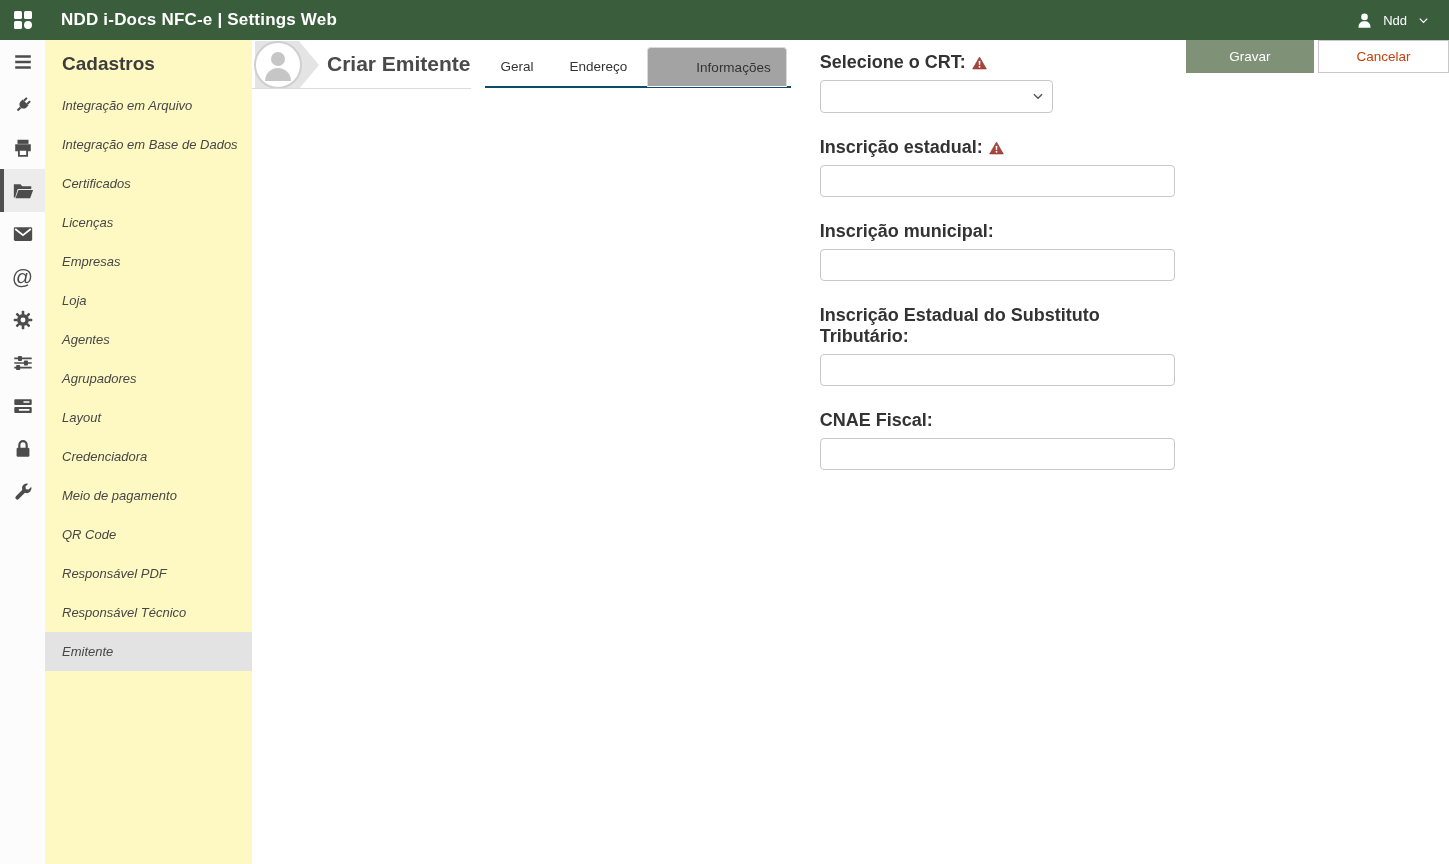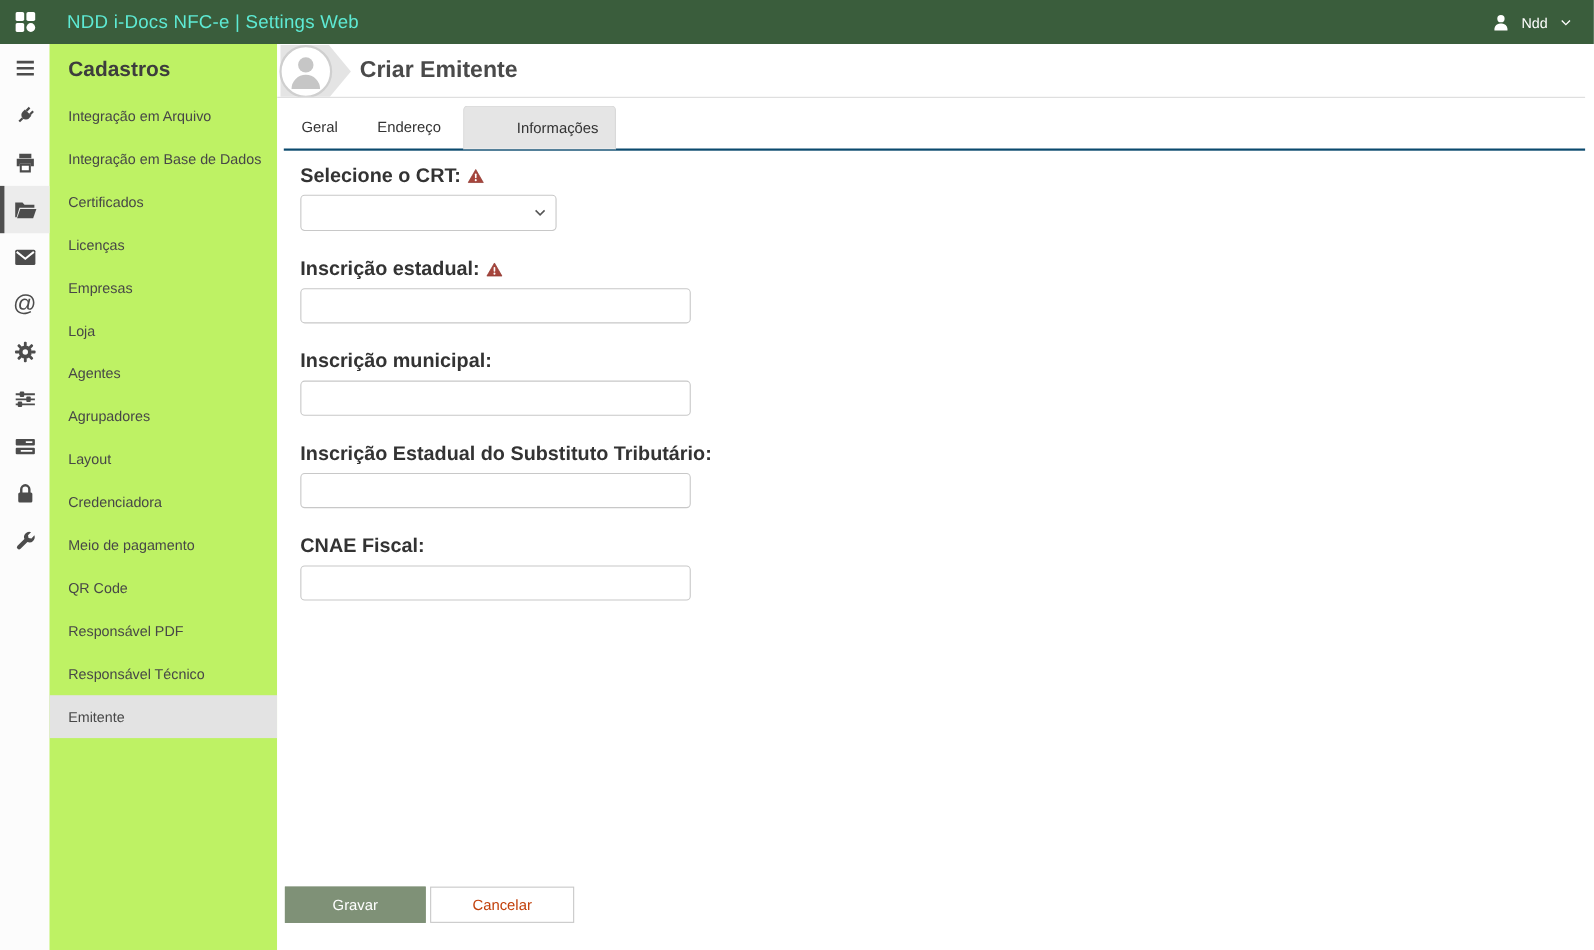--- a/index.html
+++ b/index.html
@@ -1,54 +1,54 @@
 <!DOCTYPE html>
 <html><head>
 <meta charset="utf-8">
 <style>
   * { margin:0; padding:0; box-sizing:border-box; }
   html,body { width:1449px; height:864px; overflow:hidden; background:#fff;
               font-family:"Liberation Sans", sans-serif; }
   .topbar { height:40px; background:#3a5d3c; display:flex; align-items:center;
             padding:0 18px 0 14px; color:#fff; }
   .grid-icon { width:19px; height:19px; margin-right:28px; cursor:pointer; }
-  .topbar-title { font-size:17px; font-weight:400; letter-spacing:.2px; color:#5eead4; }
+  .topbar-title { font-size:17px; font-weight:700; letter-spacing:.2px; color:#ffffff; }
   .topbar-right { margin-left:auto; display:flex; align-items:center; gap:9px; cursor:pointer; }
   .topbar-user { font-size:13px; color:#fff; }
 
   .shell { display:flex; height:824px; }
 
   
   .rail { width:45px; background:#fcfcfc; flex:none; }
   .rail-item { width:45px; height:43px; display:flex; align-items:center; justify-content:center;
                cursor:pointer; position:relative; }
   .rail-item.selected { background:#ececec; }
   .rail-item.selected::before { content:""; position:absolute; left:0; top:0; bottom:0;
                width:4px; background:#4f4f4f; }
   .at-glyph { font-size:21px; color:#4c4c4c; line-height:1; }
 
   
-  .sidebar { width:207px; background:#bef264; flex:none; }
+  .sidebar { width:207px; background:#fef9c3; flex:none; }
   .sidebar-heading { font-size:19px; font-weight:600; color:#3d3d3d; padding:13px 0 0 17px; height:46px; }
   .sidebar-item { height:39px; display:flex; align-items:center; padding-left:17px;
-                  font-size:13px; color:#474747; cursor:pointer; }
+                  font-size:13px; color:#474747; cursor:pointer;font-style:italic; }
   .sidebar-item.selected { background:#e3e3e3; }
 
   
-  .content { flex:1; background:#fff; display:flex; flex-direction:column; position:relative; }
+  .content { flex:1; background:#fff; display:flex; flex-direction:row; position:relative; }
   .page-header { height:49px; border-bottom:1px solid #dcdcdc; margin-right:8px;
                  display:flex; align-items:center; overflow:hidden; }
   .page-avatar { width:68px; height:48px; flex:none; margin:2px 6px 0 1px; }
   .page-title { font-size:21px; font-weight:600; color:#4a4a4a; }
 
   .tabbar { margin:7px 8px 0 6px; height:41px; border-bottom:2px solid #0c4a6e;
             display:flex; align-items:stretch; }
   .tab { padding:0 15px; margin-right:4px; display:flex; align-items:center;
          font-size:13.5px; color:#333; cursor:pointer; border:1px solid transparent; }
-  .tab.active { background:#e5e5e5; border:1px solid #d9d9d9; border-bottom:1px solid #fff;
+  .tab.active { background:#a3a3a3; border:1px solid #d9d9d9; border-bottom:1px solid #fff;
                 border-radius:4px 4px 0 0; margin-bottom:-1px;padding-left:48px; }
 
   .form-area { flex:1; padding:12px 0 0 21px; }
   .field { margin-bottom:24px; }
   .field-label { font-size:18px; font-weight:700; color:#333; margin-bottom:7px;
                  display:flex; align-items:center; gap:6px; }
   .warn-icon { width:15px; height:14px; display:inline-block; }
   .text-input { width:355px; height:32px; border:1px solid #c8c8c8; border-radius:4px;
                 font-size:13px; padding:0 9px; color:#333; outline:none; background:#fff; }
   .select-wrap { position:relative; width:233px; }

